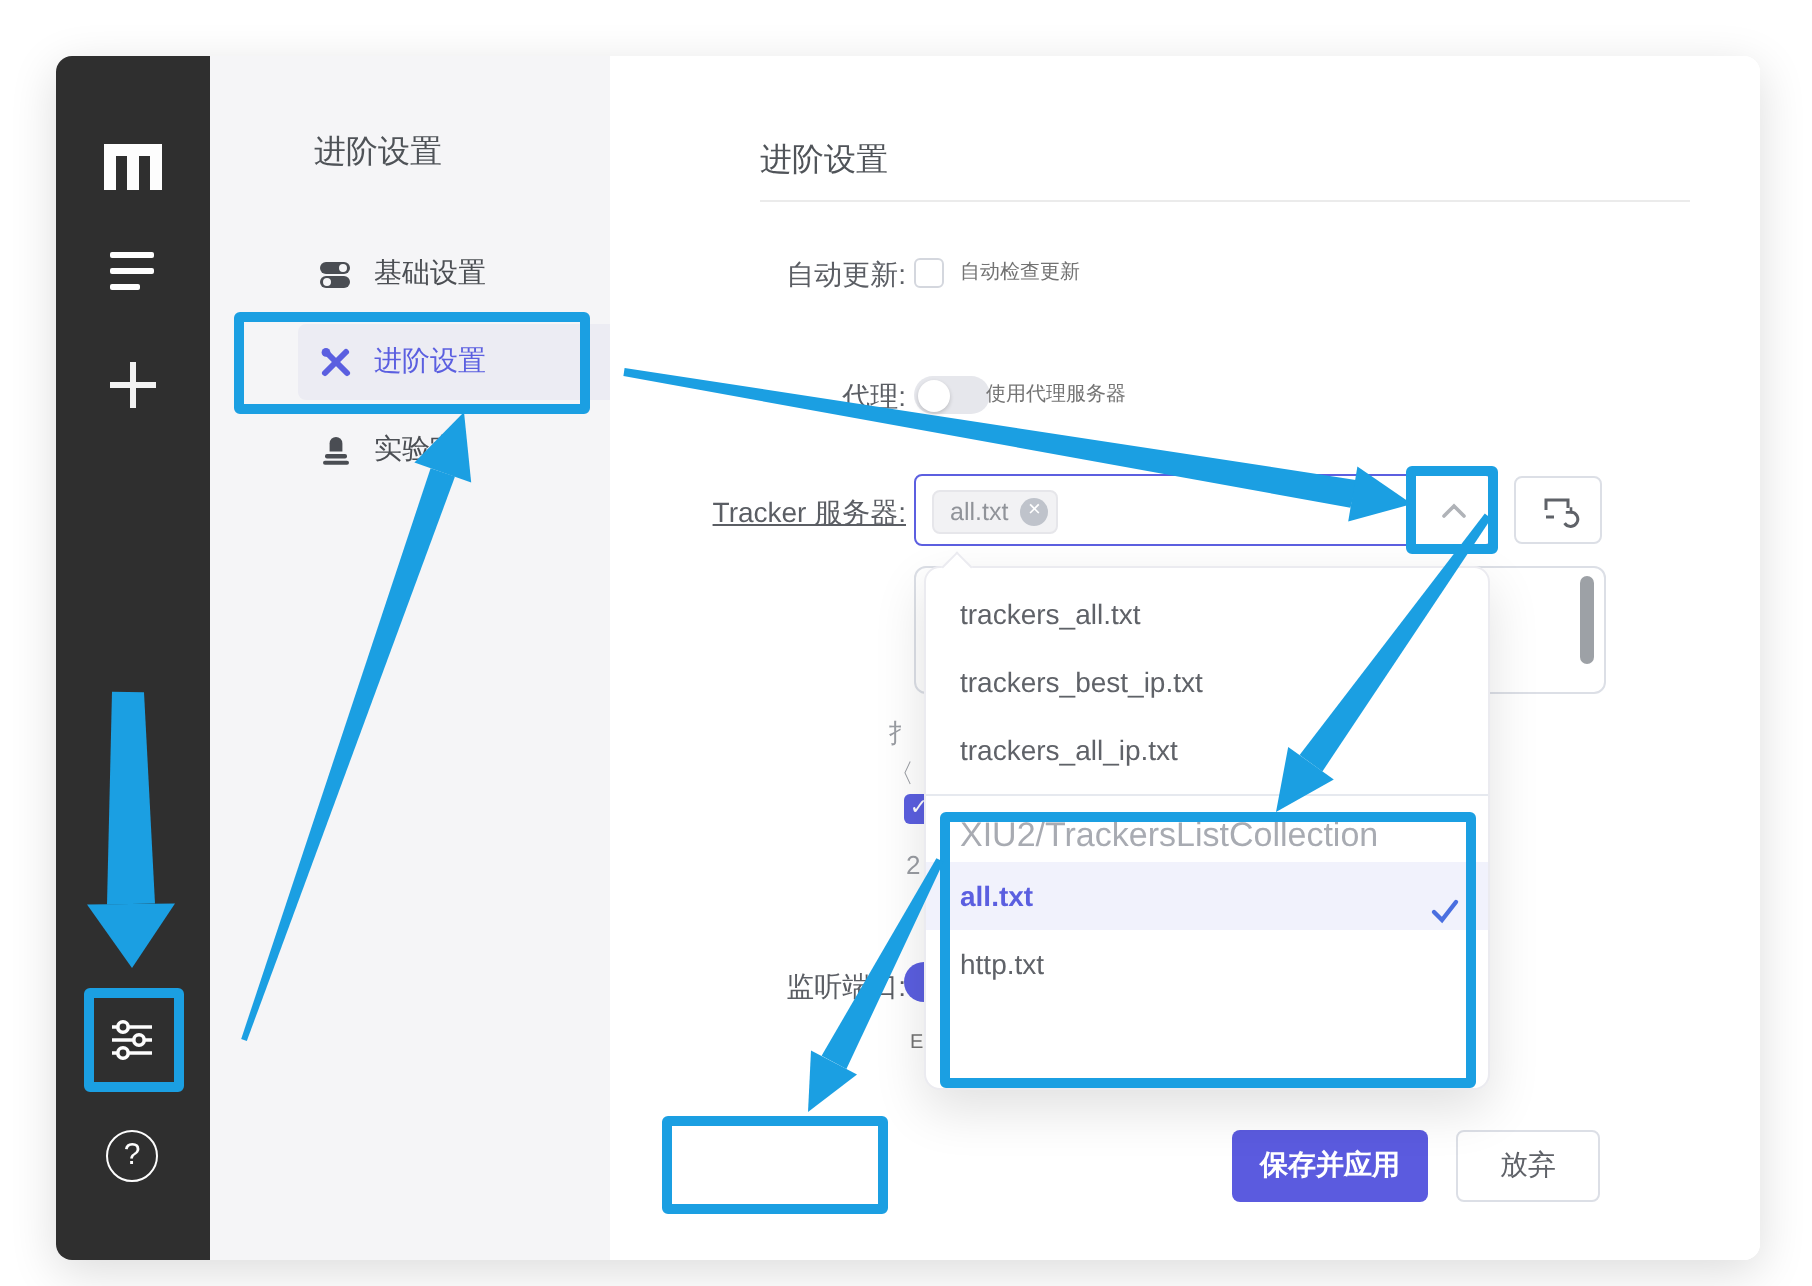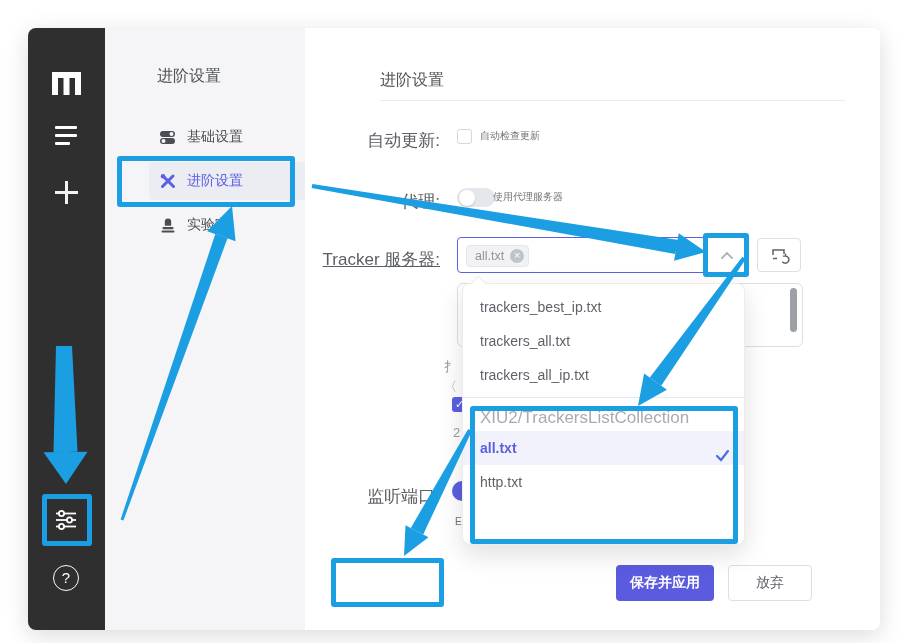--- a/index.html
+++ b/index.html
@@ -35,21 +35,21 @@
   .pmenu-basic   { top:90px; }
   .pmenu-advanced{ top:134px; background:#ececf3; border-radius:4px; color:#5b5fe0; }
   .pmenu-lab     { top:178px; }
 
   
   .content { position:absolute; left:277px; top:0; width:575px; height:602px; background:#fff;
     border-radius:0 8px 8px 0; }
   .page-title { position:absolute; left:75px; top:42px; font-size:16px; color:#505459; }
   .title-rule { position:absolute; left:75px; top:72px; width:465px; height:1px; background:#ebebeb; }
 
-  .form-label { position:absolute; right:440px; font-size:17px; color:#5b5e64; white-space:nowrap; }
+  .form-label { position:absolute; right:427px; font-size:14px; color:#5b5e64; white-space:nowrap; }
   .row-text { position:absolute; font-size:10px; color:#737373; white-space:nowrap; }
 
   .checkbox { position:absolute; left:152px; top:101px; width:15px; height:15px;
     border:1px solid #d4d7de; border-radius:3px; background:#fff; }
   .toggle-off { position:absolute; left:152px; top:160px; width:38px; height:19px;
     background:#e6e7ec; border-radius:10px; }
   .toggle-off:before { content:""; position:absolute; left:1.5px; top:1.5px; width:16px; height:16px;
     background:#fff; border-radius:50%; box-shadow:0 1px 2px rgba(0,0,0,.18); }
 
   .tracker-select { position:absolute; left:152px; top:209px; width:290px; height:36px;
@@ -84,21 +84,21 @@
     font-size:14px; color:#5f6268; }
   .dd-pad { height:6px; }
   .dd-divider { height:1px; background:#e6e9ef; margin:5px 0; }
   .dd-group { height:28px; line-height:30px; padding-left:17px; font-size:17px; color:#a8abb2; }
   .dd-item.selected { background:#f1f2fc; color:#5b5fe0; font-weight:bold; }
   .dd-check { position:absolute; right:14px; top:10px; width:15px; height:15px; }
 
   .listen-label { top:457px; }
   .save-btn { position:absolute; left:311px; top:537px; width:98px; height:36px; background:#5b5bdf;
     border:none; border-radius:4px; color:#fff; font-size:14px; font-weight:bold; }
-  .discard-btn { position:absolute; left:423px; top:537px; width:84px; height:36px; background:#fff;
+  .discard-btn { position:absolute; left:423px; top:537px; width:72px; height:36px; background:#fff;
     border:1px solid #dcdfe6; border-radius:4px; color:#5f6268; font-size:14px; }
 
   
   .anno { position:absolute; border:5px solid #1b9fe2; border-radius:3px; z-index:20; }
   .anno-menu    { left:117px; top:156px; width:178px; height:51px; }
   .anno-sliders { left:42px;  top:494px; width:50px;  height:52px; }
   .anno-chevron { left:703px; top:233px; width:46px;  height:44px; }
   .anno-group   { left:470px; top:406px; width:268px; height:138px; }
   .anno-save    { left:331px; top:558px; width:113px; height:49px; }
   .arrows { position:absolute; left:0; top:0; width:906px; height:643px; z-index:30; pointer-events:none; }
@@ -221,22 +221,22 @@
       <span class="frag-check">✓</span>
       <span class="frag" style="left:148px; top:397px;">2</span>
       <span class="frag-toggle"></span>
       <span class="row-text" style="left:150px; top:488px;">E</span>
 
       <span class="form-label listen-label">监听端口:</span>
 
       <div class="dd-pointer"></div>
       <div class="dropdown">
         <div class="dd-pad"></div>
+        <div class="dd-item">trackers_all.txt</div>
         <div class="dd-item">trackers_best_ip.txt</div>
-        <div class="dd-item">trackers_all.txt</div>
         <div class="dd-item">trackers_all_ip.txt</div>
         <div class="dd-divider"></div>
         <div class="dd-group">XIU2/TrackersListCollection</div>
         <div class="dd-item selected">
           <span>all.txt</span>
           <span class="dd-check">
             <svg width="15" height="15" viewBox="0 0 15 15" fill="none" stroke="#4a6fe0" stroke-width="2.2" stroke-linecap="round">
               <path d="M2 8 L6 12 L13 3"></path>
             </svg>
           </span>

